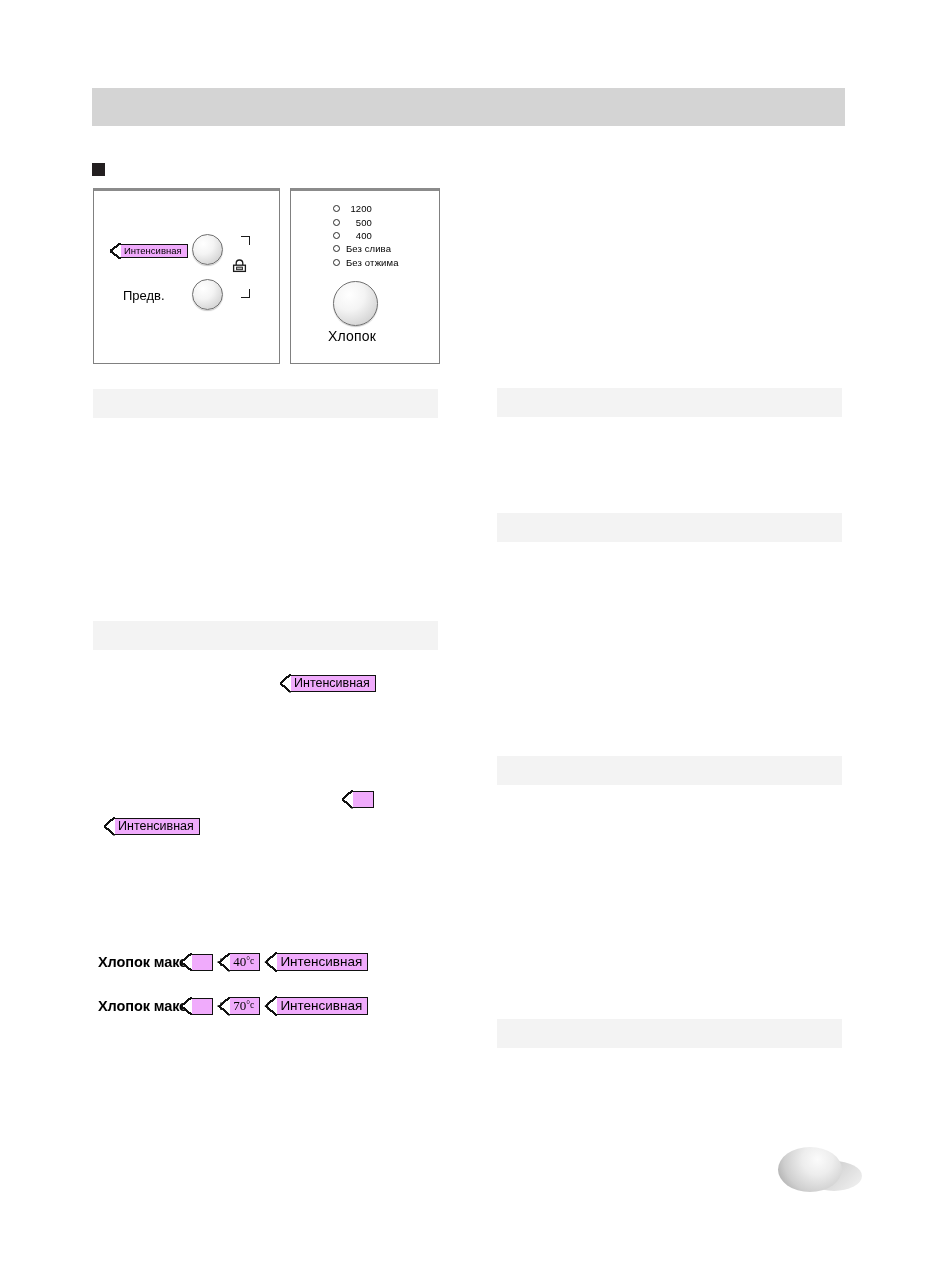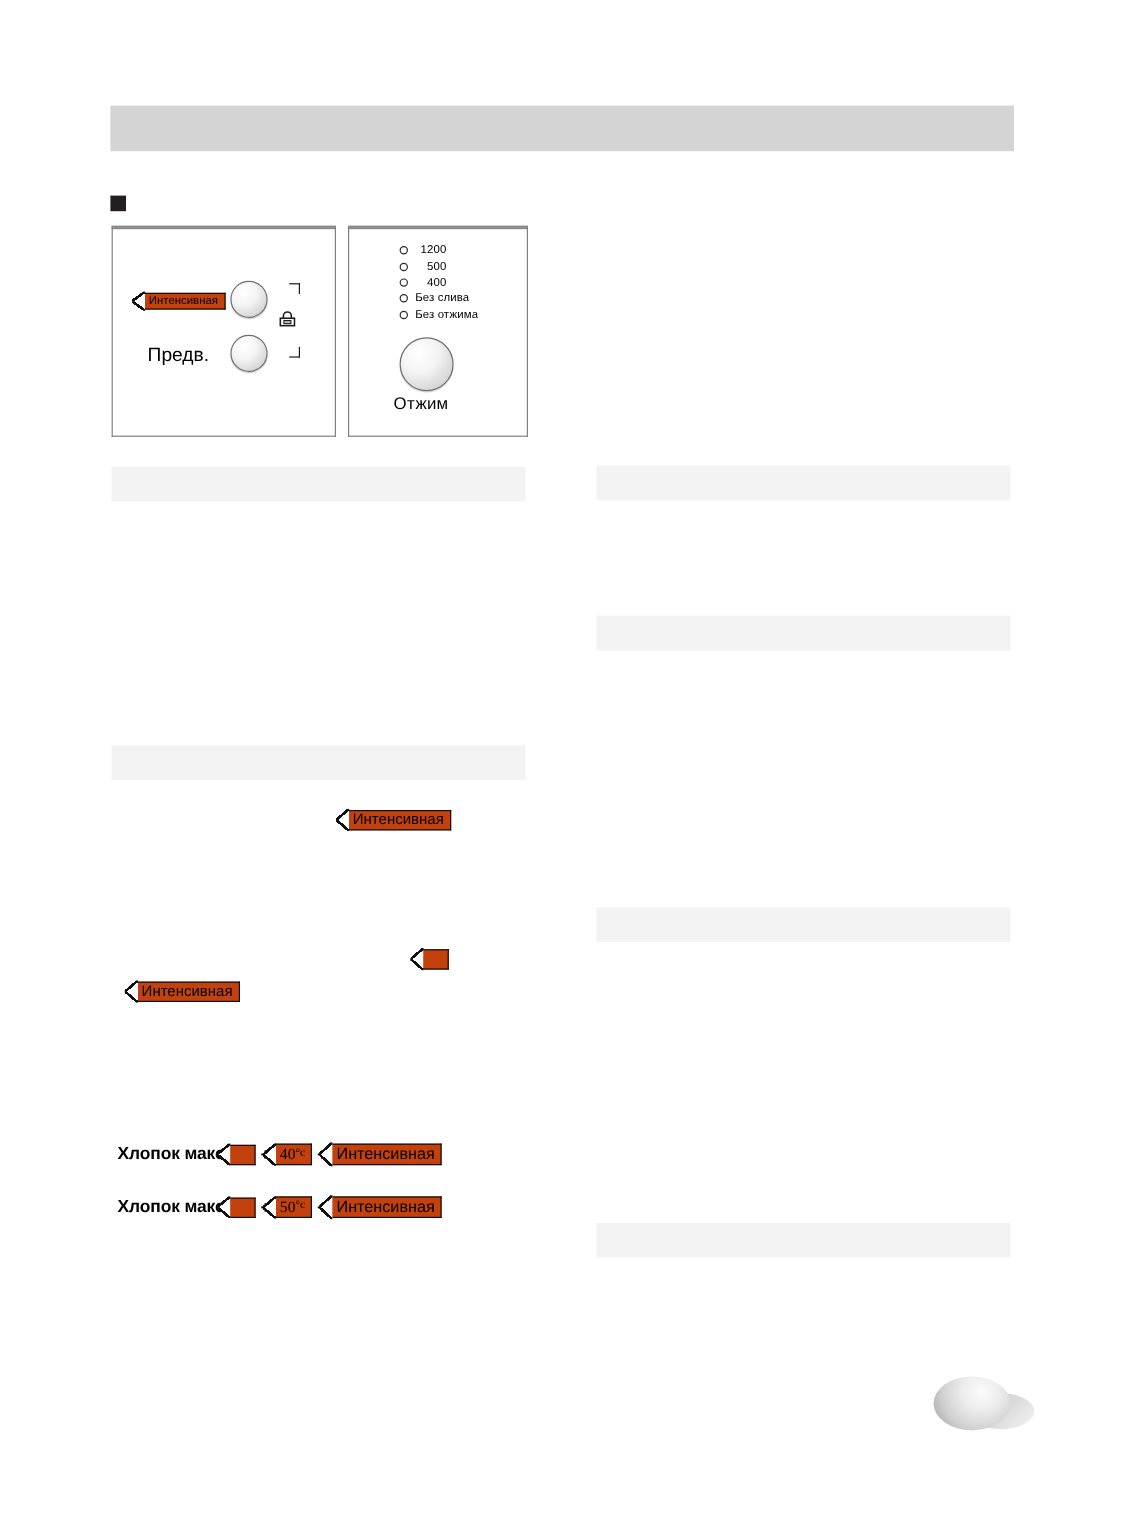--- a/index.html
+++ b/index.html
@@ -70,21 +70,21 @@
   .knob-b { left: 192px; top: 279px; width: 31px; height: 31px; }
   .knob-spin { left: 333px; top: 281px; width: 45px; height: 45px; }
 
   
   .tag {
     display: inline-flex;
     align-items: center;
     justify-content: center;
     position: relative;
     box-sizing: border-box;
-    background: #c2410c;
+    background: #f0abfc;
     color: #000;
     border: 1.6px solid #111;
     border-left: none;
     padding: 1px 5px 1px 4px;
     line-height: 1.05;
     white-space: nowrap;
     vertical-align: middle;
     text-align: center;
   }
   .tag::before {
@@ -114,21 +114,21 @@
     position: absolute;
     left: 120px;
     top: 244px;
     font-size: 9.5px;
   }
 
   .label-predv {
     position: absolute;
     left: 123px;
     top: 288px;
-    font-size: 16px;
+    font-size: 13px;
   }
 
   
   .lock-group { position: absolute; left: 228px; top: 236px; width: 22px; height: 62px; }
   .bracket {
     position: absolute;
     width: 9px;
     height: 9px;
     box-sizing: border-box;
   }
@@ -255,21 +255,21 @@
     <span class="spin-dot"></span>
     <span class="spin-text">Без слива</span>
   </div>
   <div class="spin-row">
     <span class="spin-dot"></span>
     <span class="spin-text">Без отжима</span>
   </div>
 </div>
 
 <div class="knob knob-spin"></div>
-<div class="label-otzhim">Отжим</div>
+<div class="label-otzhim">Хлопок</div>
 
 <div class="bar" style="left:93px; top:389px; width:345px; height:29px;"></div>
 <div class="bar" style="left:93px; top:621px; width:345px; height:29px;"></div>
 
 <div class="bar" style="left:497px; top:388px; width:345px; height:29px;"></div>
 <div class="bar" style="left:497px; top:513px; width:345px; height:29px;"></div>
 <div class="bar" style="left:497px; top:756px; width:345px; height:29px;"></div>
 <div class="bar" style="left:497px; top:1019px; width:345px; height:29px;"></div>
 
 <div class="tag tag-float" style="left:290px; top:675px;">Интенсивная</div>
@@ -288,21 +288,21 @@
     </span>
   <span class="plus">+</span>
   <span class="tag">Интенсивная</span>
 </div>
 
 <div class="formula" style="left:98px; top:997px;">
   <span class="bold-lead">Хлопок макс.</span>
   <span class="tag tag-empty"></span>
   <span class="plus">+</span>
   <span class="tag tag-temp">
-      <span>50</span>
+      <span>70</span>
       <span class="deg">°c</span>
     </span>
   <span class="plus">+</span>
   <span class="tag">Интенсивная</span>
 </div>
 
 <div class="footer-blob">
   <span class="shadow"></span>
   <span class="egg"></span>
 </div>

